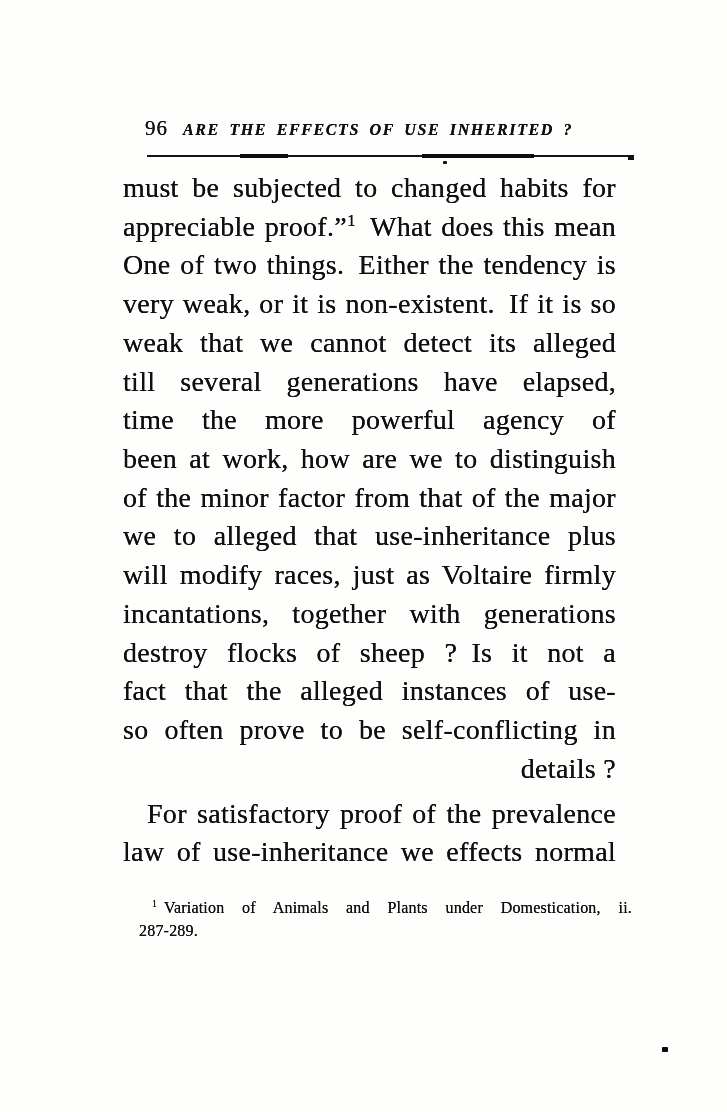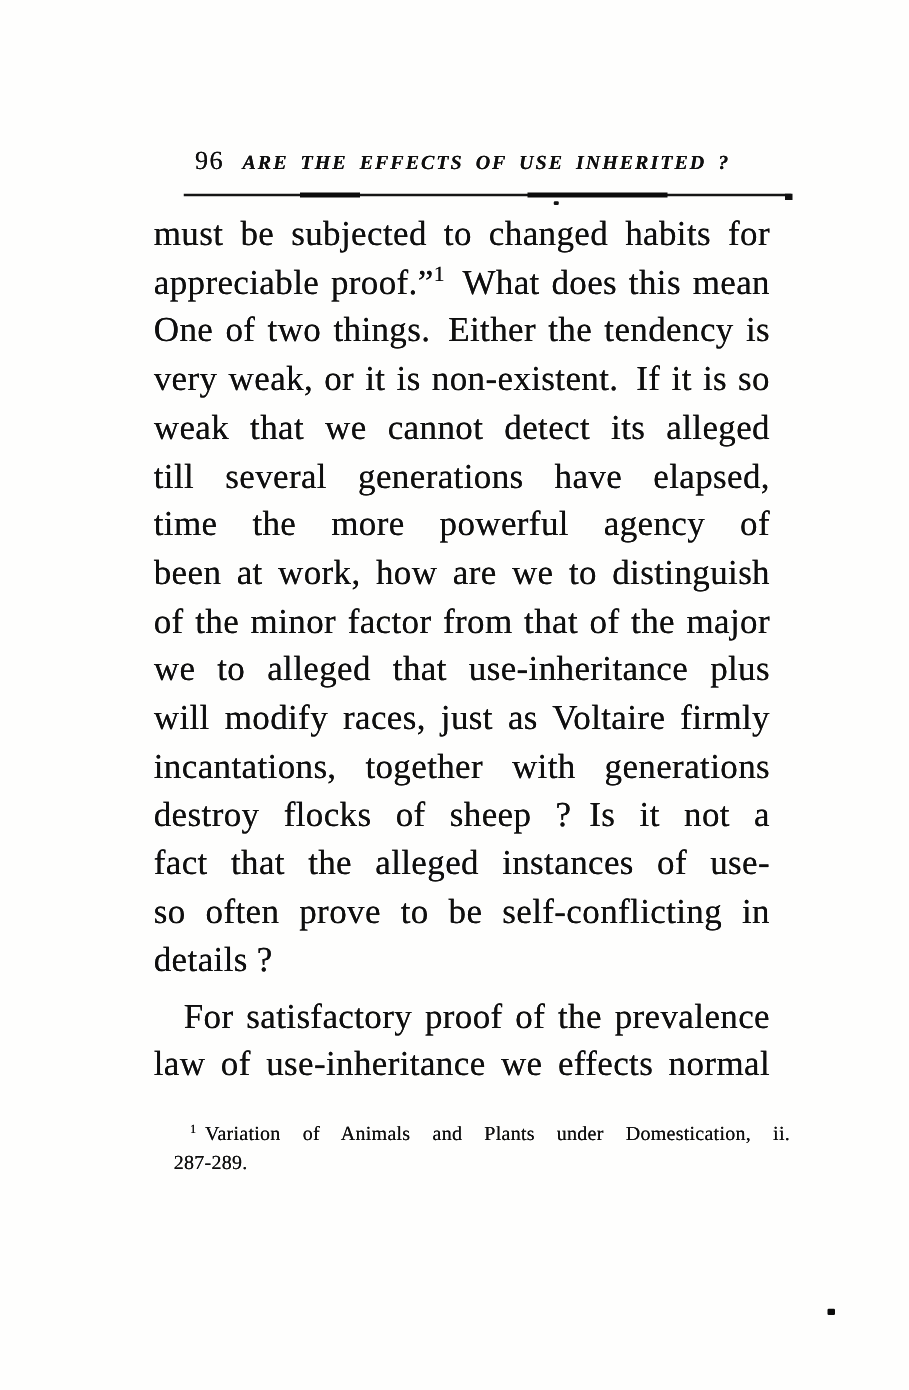--- a/index.html
+++ b/index.html
@@ -15,21 +15,20 @@
   
   .running-head {
     position: absolute;
     left: 145px;
     top: 116px;
     width: 492px;
     display: flex;
     align-items: baseline;
     gap: 15px;
     white-space: nowrap;
-    margin-left: 11px;
   }
   .folio {
     font-size: 21px;
     letter-spacing: 1px;
     text-shadow: 0 0 0.4px #111;
   }
   .head-title {
     font-size: 16px;
     font-style: italic;
     font-weight: bold;
@@ -52,21 +51,21 @@
     font-size: 28px;
     letter-spacing: 0.3px;
     text-shadow: 0 0 0.35px #161616;
   }
   .para1 { top: 169px; }
   .para2 { top: 795px; }
   .para1 .line { height: 38.72px; line-height: 38.72px; }
   .para2 .line { height: 37.5px;  line-height: 37.5px; }
   .line { white-space: nowrap; }
   .line.j { text-align: justify; text-align-last: justify; white-space: normal; overflow: hidden; }
-  .line.plain { text-align: left; }
+  .line.plain { text-align: right; }
   .line.indent { text-indent: 24px; }
   .emph { }
   sup.fnref {
     font-size: 0.62em;
     vertical-align: super;
     line-height: 0;
     letter-spacing: 0;
   }
   
   .footnote {

